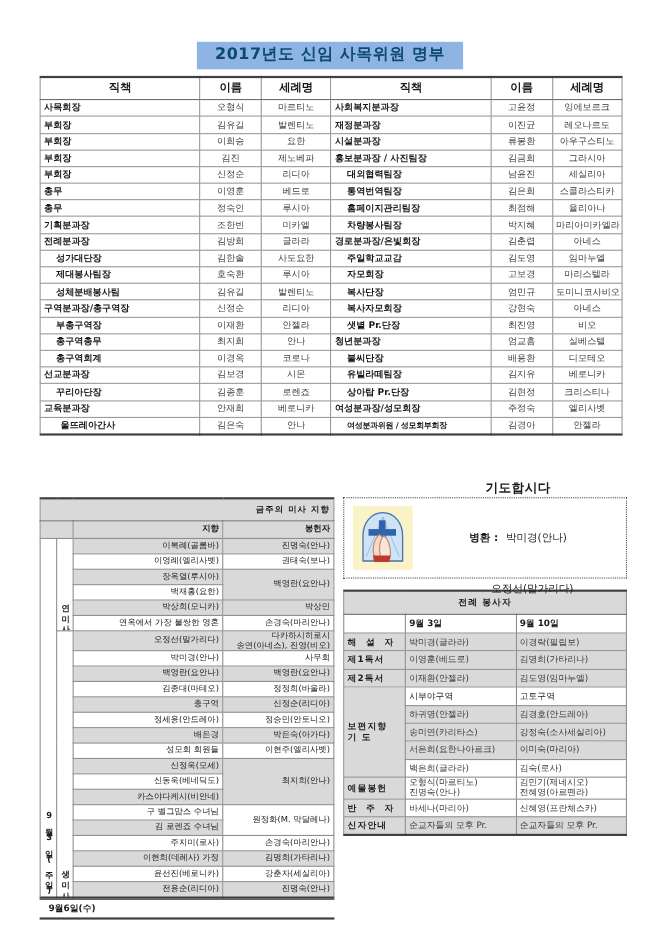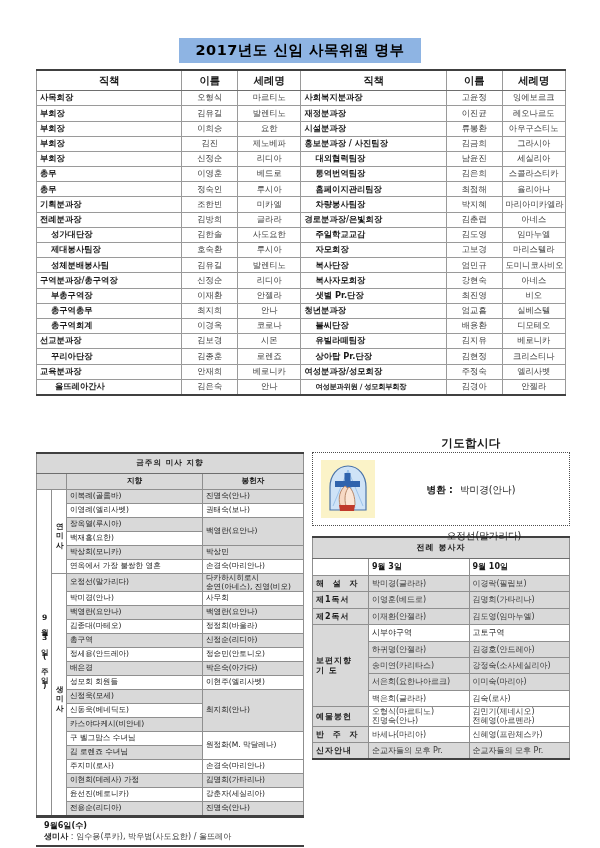--- a/index.html
+++ b/index.html
@@ -22,21 +22,21 @@
   }
 
   
   .title-wrap {
     text-align: center;
     padding-top: 38px;
   }
   .title-band {
     display: inline-block;
     background: #8eb4e3;
-    color: #000000;
+    color: #0c4a6e;
     font-weight: bold;
     font-size: 14.5px;
     letter-spacing: 0.5px;
     padding: 3px 16px 4px 16px;
     line-height: 1.25;
   }
 
   
   .roster-wrap {
     margin: 6px 34px 0 36px;
@@ -116,20 +116,21 @@
     border-bottom: 2.2px solid #404040;
   }
   table.mass td, table.mass th {
     border: 0.7px solid #8f8f8f;
     font-size: 7.6px;
     line-height: 1.12;
     height: 13px;
     padding: 0 3px;
     vertical-align: middle;
     overflow: hidden;
+    text-align: right;
   }
   .mass-title {
     background: #d9d9d9;
     font-size: 11px;
     font-weight: bold;
     text-align: center;
     height: 19px !important;
     letter-spacing: 1px;
     border-bottom: 1.4px solid #6e6e6e !important;
   }
@@ -564,24 +565,20 @@
               <td class="cell-don white">강춘자(세실리아)</td>
             </tr>
             <tr>
               <td class="cell-int shade">전용순(리디아)</td>
               <td class="cell-don shade">진명숙(안나)</td>
             </tr>
           </tbody>
       </table>
       <div class="mass-note">
         <div><b>9월6일(수)</b></div>
-        <div>
-          <span class="lbl">생미사</span>
-          <span class="body">: 임수용(루카), 박우범(사도요한) / 울뜨레아</span>
-        </div>
       </div>
     </div>
 
     <div class="lower-right">
 
       <div class="prayer-box">
         <div class="prayer-icon">
           <svg width="54" height="58" viewBox="0 0 54 58" aria-hidden="true">
             <rect x="0" y="0" width="54" height="58" fill="#fbf3c8"></rect>
             <path d="M27 6 C16 6 9 16 9 27 L9 50 L45 50 L45 27 C45 16 38 6 27 6 Z" fill="#cfe3f7" stroke="#4a73a8" stroke-width="1.2"></path>

